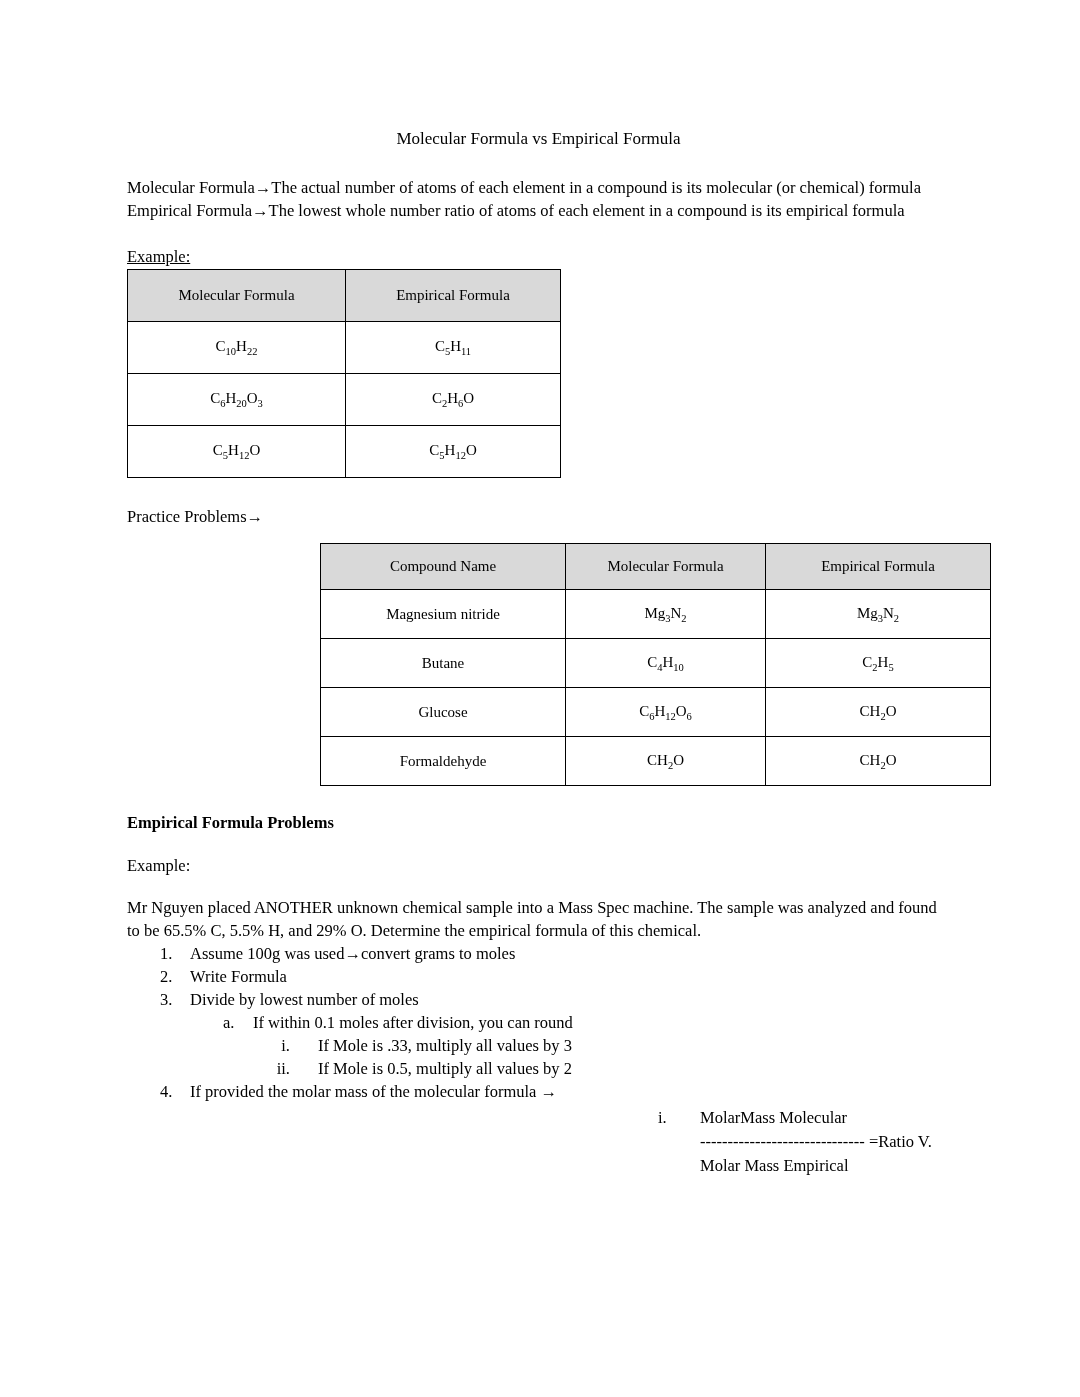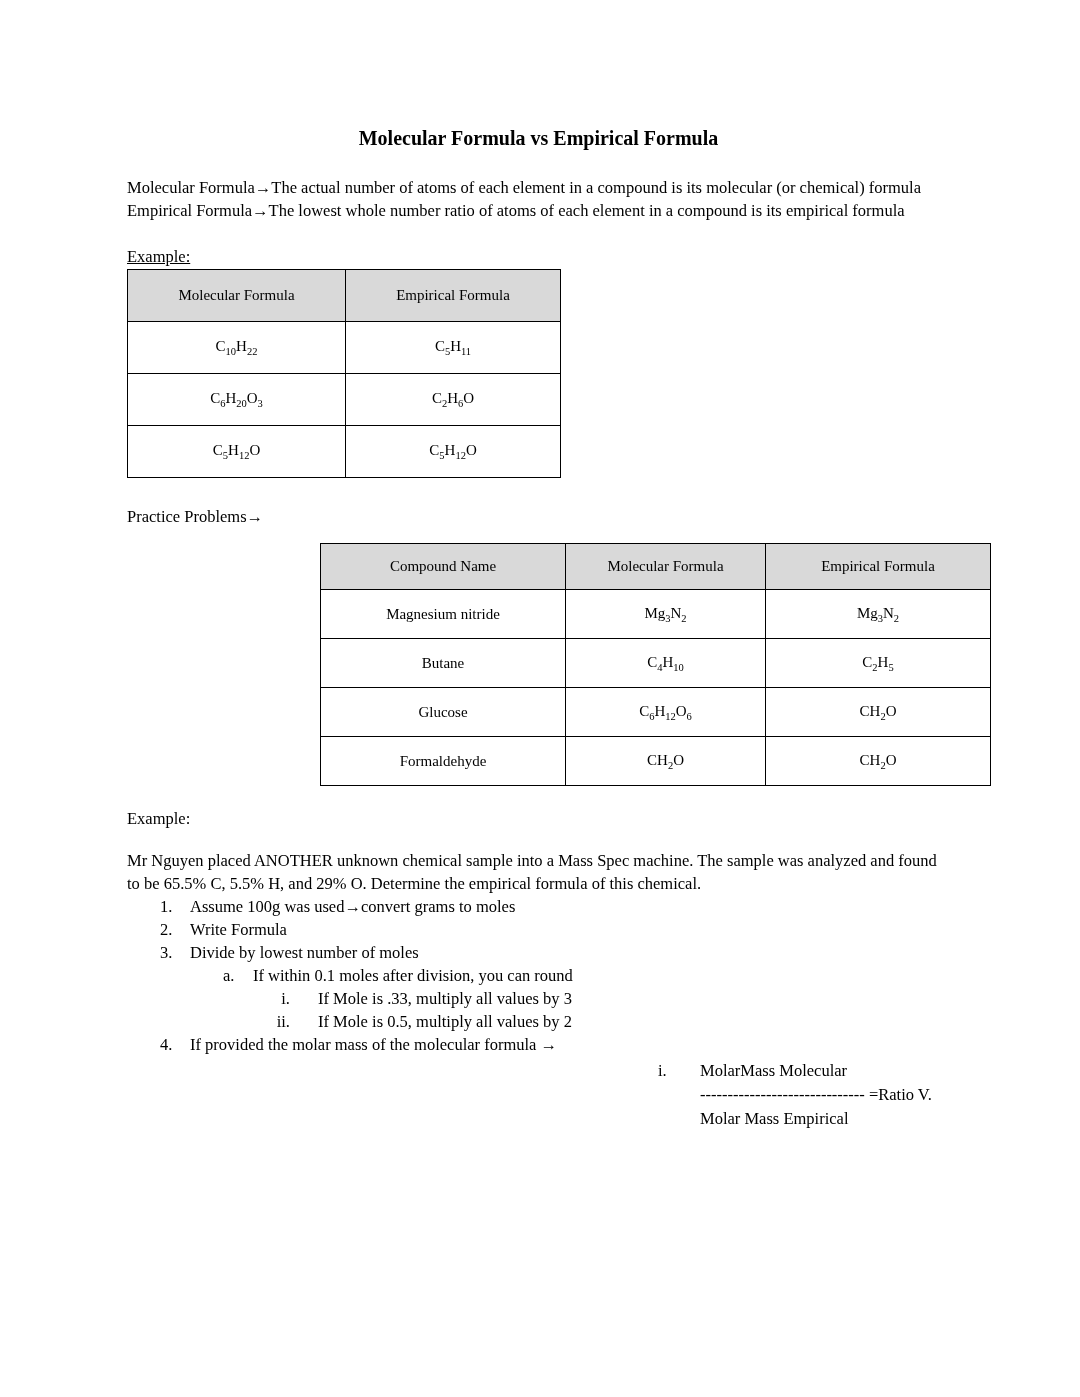--- a/index.html
+++ b/index.html
@@ -11,22 +11,22 @@
     background: #ffffff;
     color: #000000;
     font-family: "Liberation Serif", serif;
     font-size: 16.5px;
     padding: 127px 130px 0 127px;
     position: relative;
     overflow: hidden;
   }
   .title {
     text-align: center;
-    font-weight: bold;
-    font-size: 20px;
+    font-weight: normal;
+    font-size: 17px;
     line-height: 23px;
   }
   .intro { margin-top: 26px; line-height: 23px; }
   .label-line { margin-top: 24px; line-height: 21px; }
   .underlined { text-decoration: underline; }
   table { border-collapse: collapse; table-layout: fixed; }
   td, th {
     border: 1px solid #000000;
     text-align: center;
     vertical-align: middle;
@@ -125,20 +125,21 @@
       <td>CH<sub>2</sub>O</td>
     </tr>
     <tr>
       <td>Formaldehyde</td>
       <td>CH<sub>2</sub>O</td>
       <td>CH<sub>2</sub>O</td>
     </tr>
   </tbody>
     </table>
 
+  <h2 class="section-heading" style="font-size:16.5px;">Empirical Formula Problems</h2>
 
   <p class="example2">Example:</p>
 
   <p class="prompt">Mr Nguyen placed ANOTHER unknown chemical sample into a Mass Spec machine. The sample was analyzed and found to be 65.5% C, 5.5% H, and 29% O. Determine the empirical formula of this chemical.</p>
 
   <div>
     <div class="li lvl1">
       <span class="marker">1.</span>
       <span>Assume 100g was used→convert grams to moles</span>
     </div>

